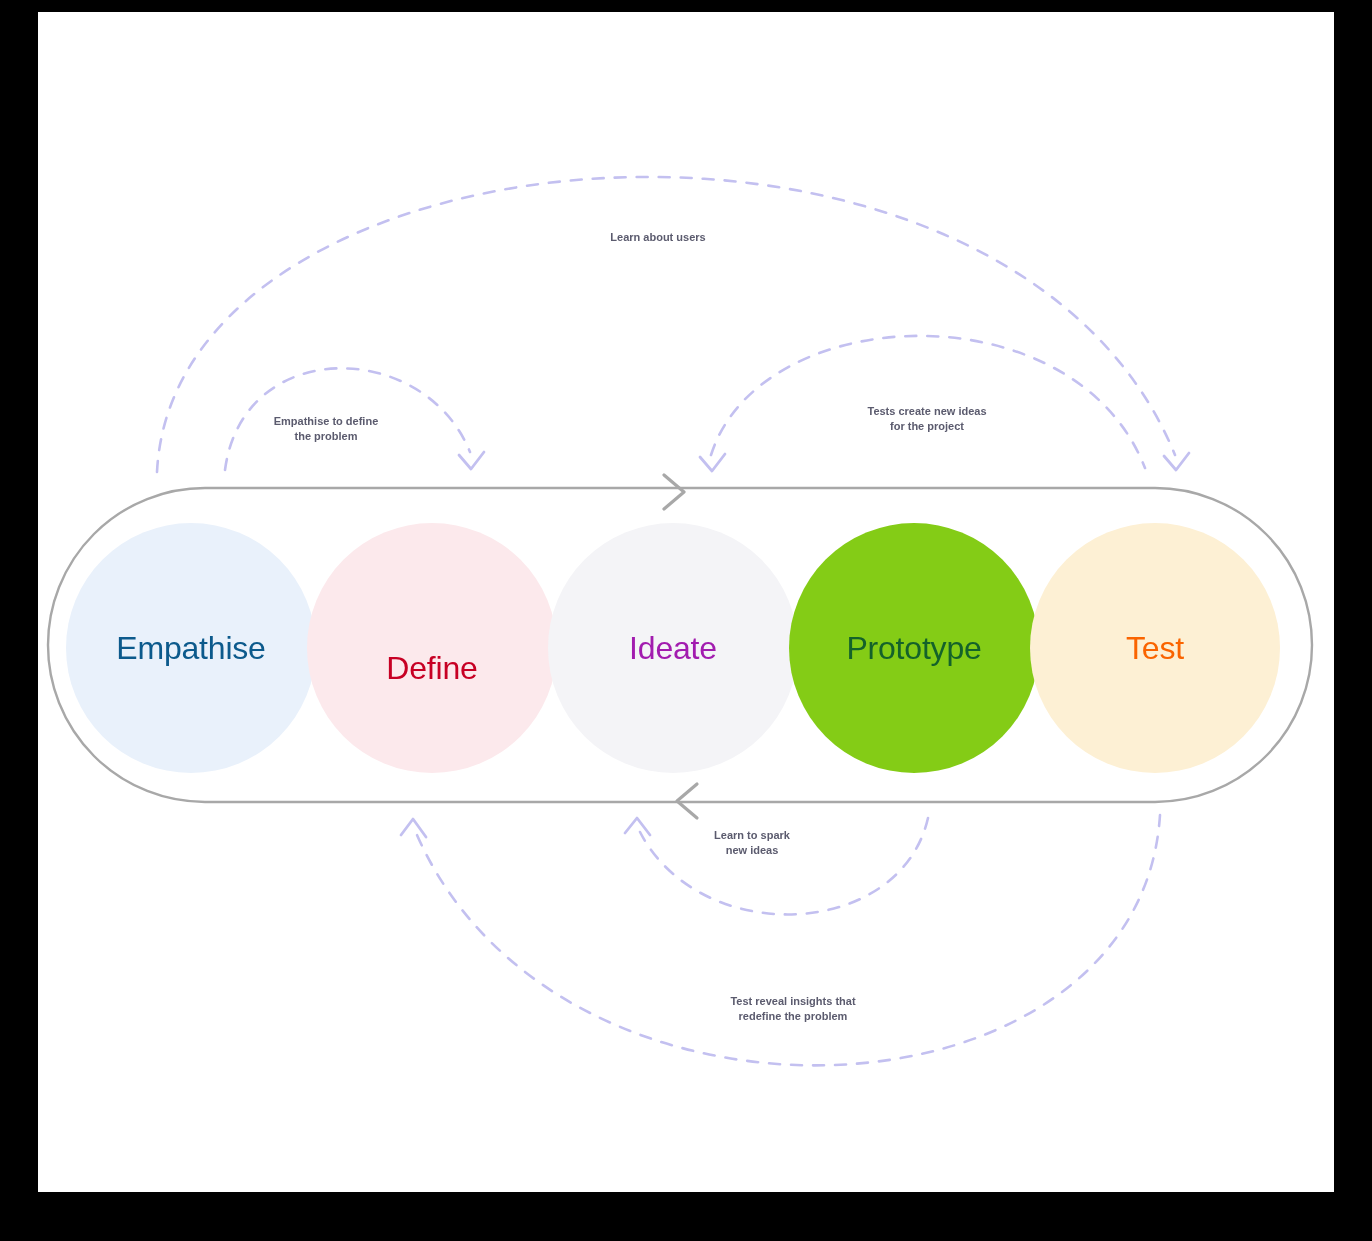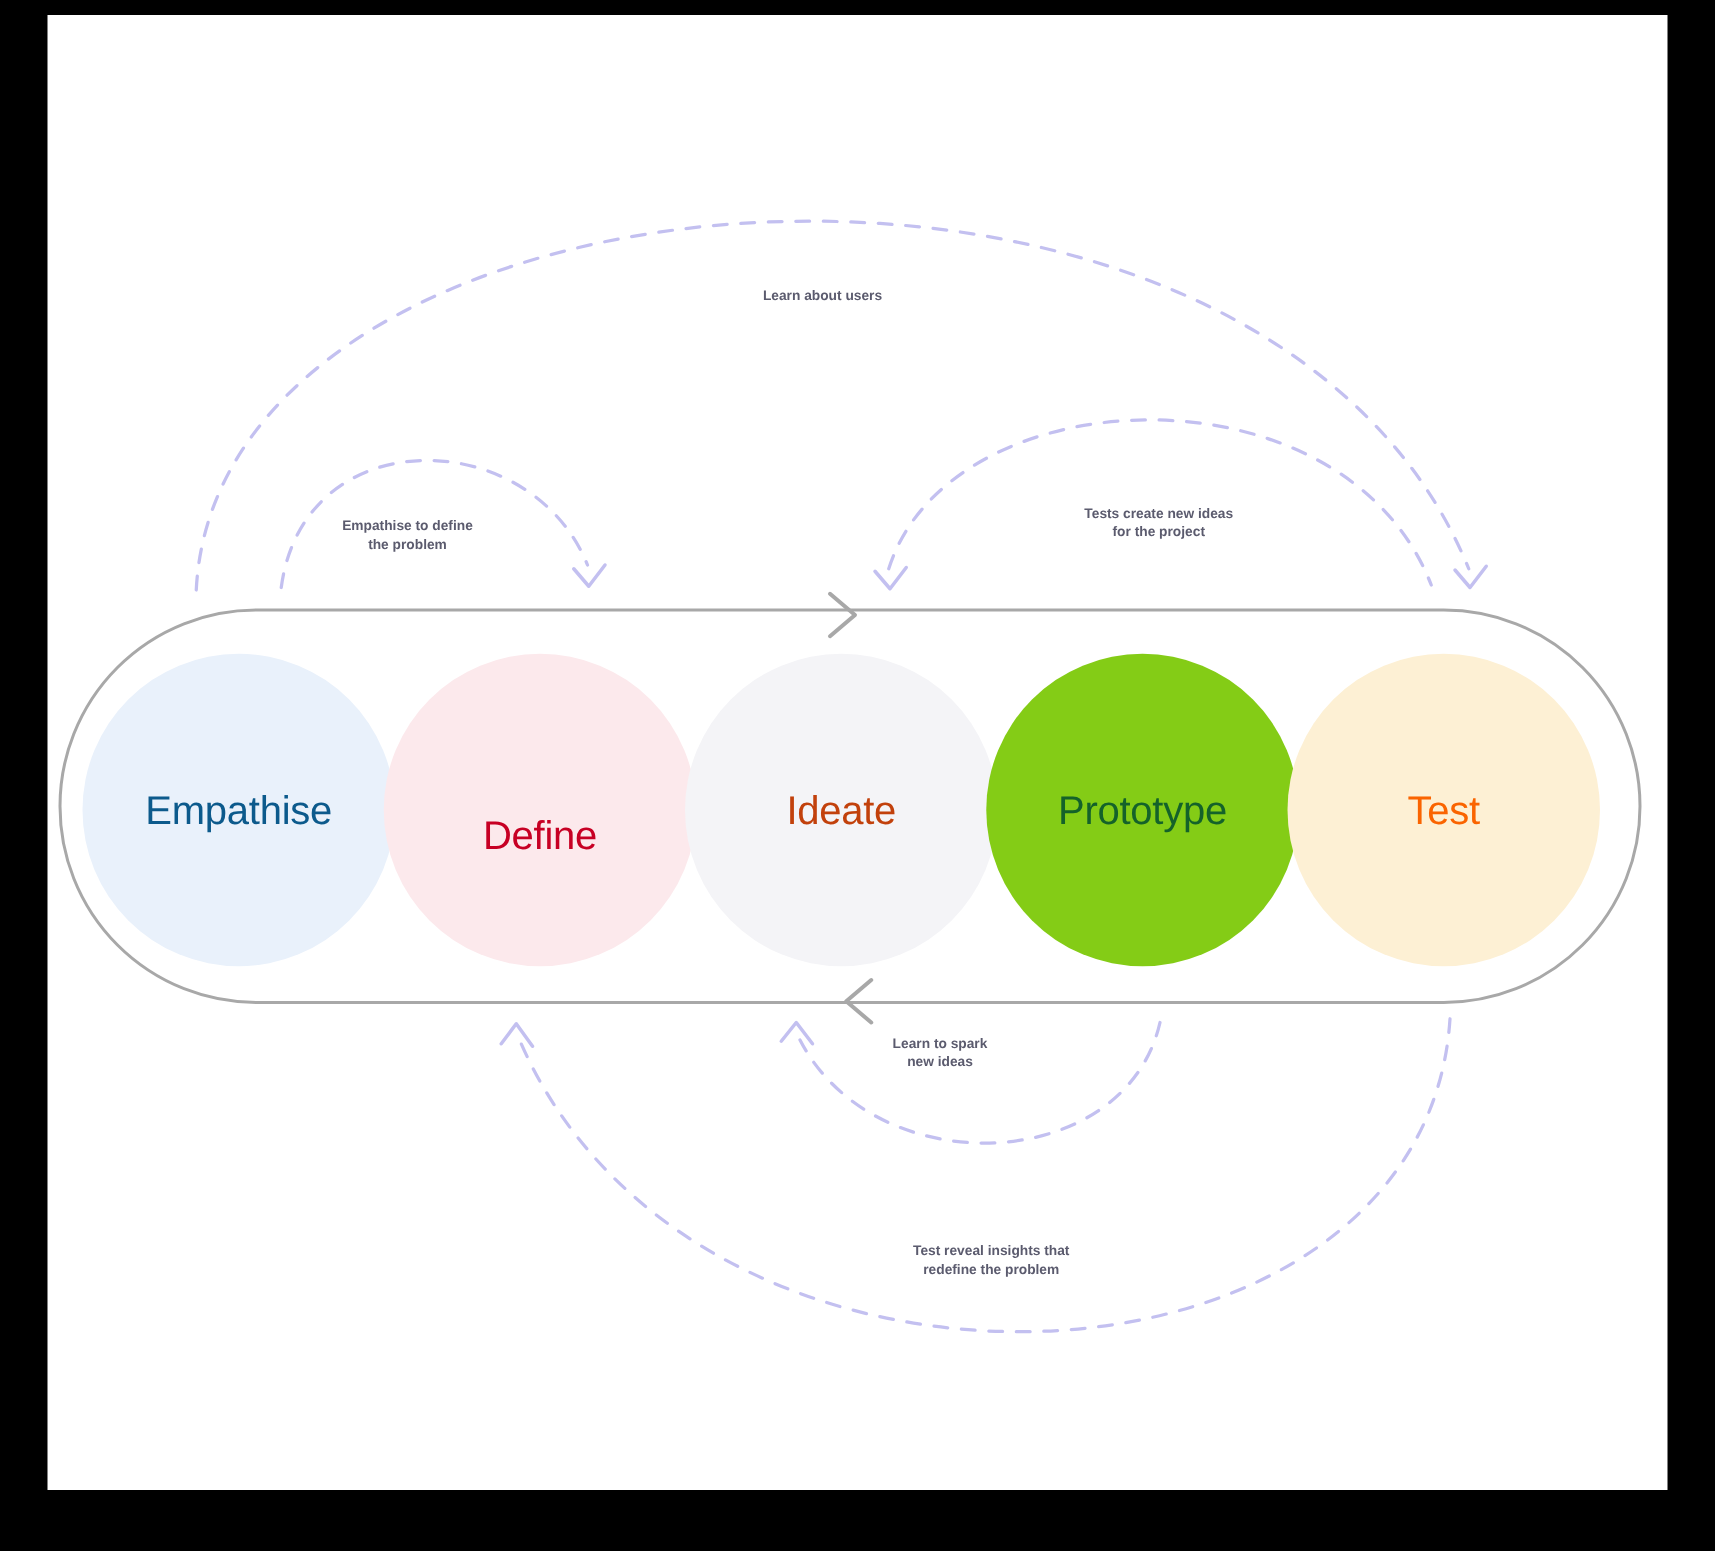--- a/index.html
+++ b/index.html
@@ -102,21 +102,21 @@
 
     <div class="stage-circle" style="left:66px; top:523px; background:#e9f1fb;">
       <span class="stage-label" style="color:#0c5a8c;">Empathise</span>
     </div>
 
     <div class="stage-circle" style="left:307px; top:523px; background:#fce9ec;">
       <span class="stage-label" style="color:#c70024;margin-top:40px;">Define</span>
     </div>
 
     <div class="stage-circle" style="left:548px; top:523px; background:#f4f4f7;">
-      <span class="stage-label" style="color:#c2410c;">Ideate</span>
+      <span class="stage-label" style="color:#a21caf;">Ideate</span>
     </div>
 
     <div class="stage-circle" style="left:789px; top:523px; background:#84cc16;">
       <span class="stage-label" style="color:#14622a;">Prototype</span>
     </div>
 
     <div class="stage-circle" style="left:1030px; top:523px; background:#fdf0d4;">
       <span class="stage-label" style="color:#fa6400;">Test</span>
     </div>
   </div>

